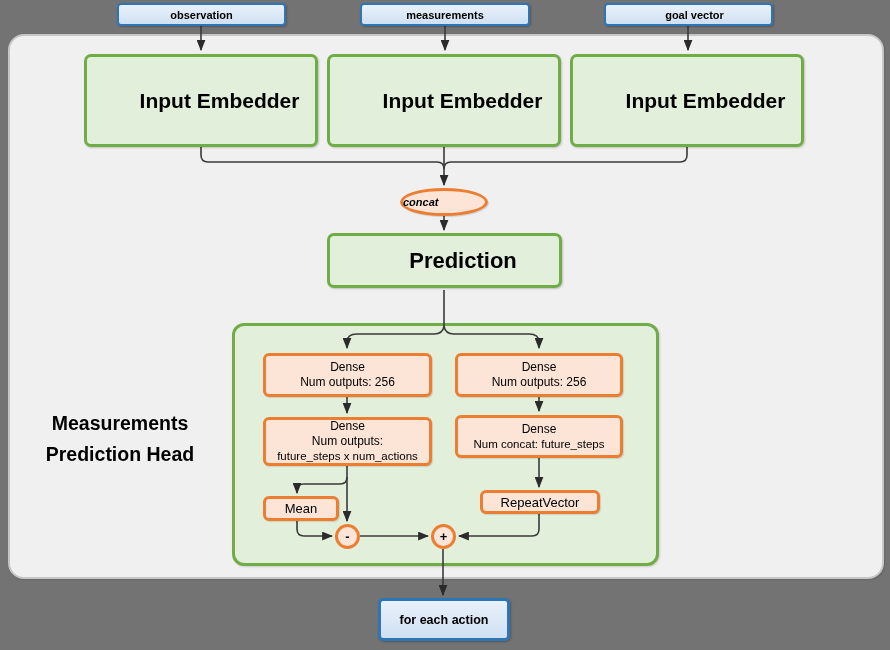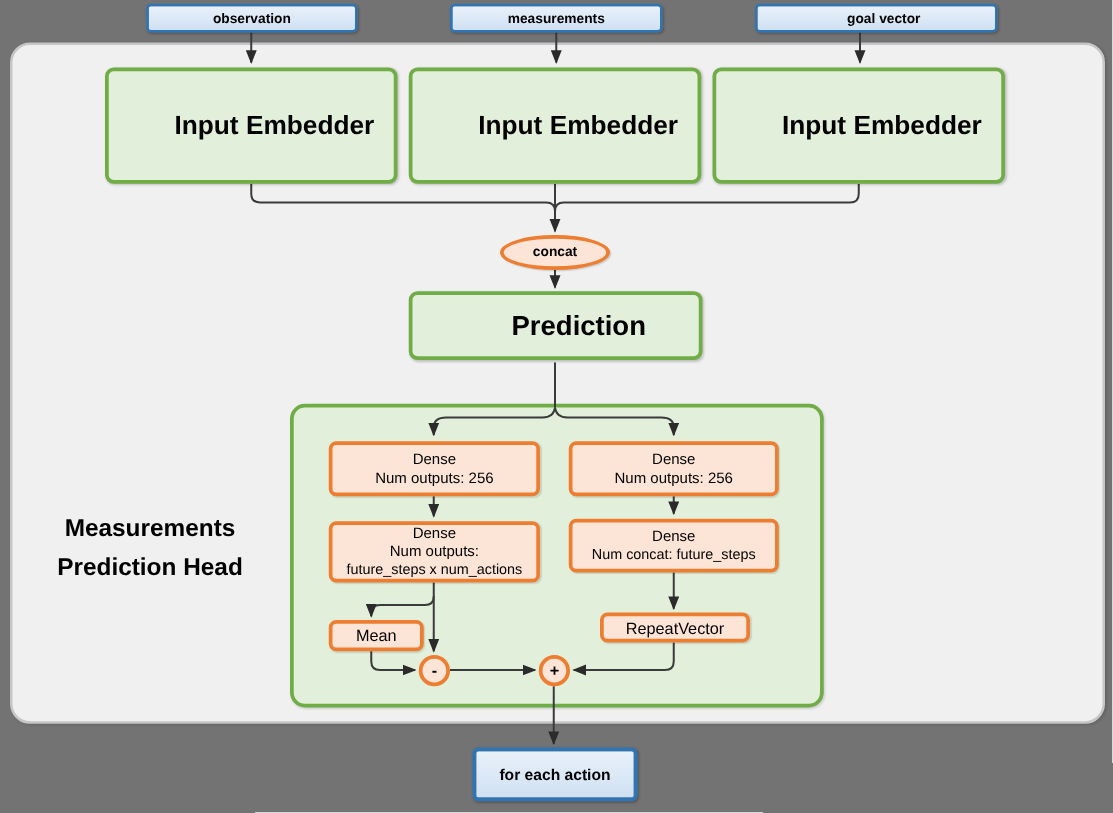--- a/index.html
+++ b/index.html
@@ -37,23 +37,24 @@
   }
   .orange{
     background:#fce4d6;border:3px solid #ed7d31;border-radius:6px;
     box-shadow:1px 1px 1px rgba(0,0,0,.12);
     font-size:12px;line-height:15px;
   }
   .orange .t{font-weight:normal;text-align:right;}
   .ellipse{
     position:absolute;left:400px;top:188px;width:88px;height:28px;
     background:#fce4d6;border:3px solid #ed7d31;border-radius:50%;
-    display:flex;align-items:center;justify-content:center;
+    display:flex;align-items:center;
     font-weight:bold;font-size:11px;box-sizing:border-box;
     box-shadow:1px 1px 1px rgba(0,0,0,.15);
+    font-style:italic;
   }
   .opcircle{
     position:absolute;width:25px;height:25px;border-radius:50%;
     background:#fce4d6;border:3px solid #ed7d31;box-sizing:border-box;
     display:flex;align-items:center;justify-content:center;
     font-weight:bold;font-size:13px;line-height:13px;
   }
   .head-title{
     position:absolute;left:15px;top:408px;width:210px;
     text-align:center;font-weight:bold;font-size:19.5px;line-height:31px;
@@ -108,21 +109,21 @@
       <path d="M443,549 V595" marker-end="url(#arrow)"></path>
     </g>
   </svg>
 
   <div class="node blue" style="left:117px;top:3px;width:169px;height:23px;">
     <span>observation</span>
   </div>
   <div class="node blue" style="left:360px;top:3px;width:170px;height:23px;">
     <span>measurements</span>
   </div>
-  <div class="node blue" style="left:604px;top:3px;width:194px;height:23px;padding-left:12px;">
+  <div class="node blue" style="left:604px;top:3px;width:169px;height:23px;padding-left:12px;">
     <span>goal vector</span>
   </div>
 
   <div class="node green" style="left:84px;top:54px;width:234px;height:93px;font-size:21px;">
     <span>Input Embedder</span>
   </div>
   <div class="node green" style="left:327px;top:54px;width:234px;height:93px;font-size:21px;">
     <span>Input Embedder</span>
   </div>
   <div class="node green" style="left:570px;top:54px;width:234px;height:93px;font-size:21px;">

